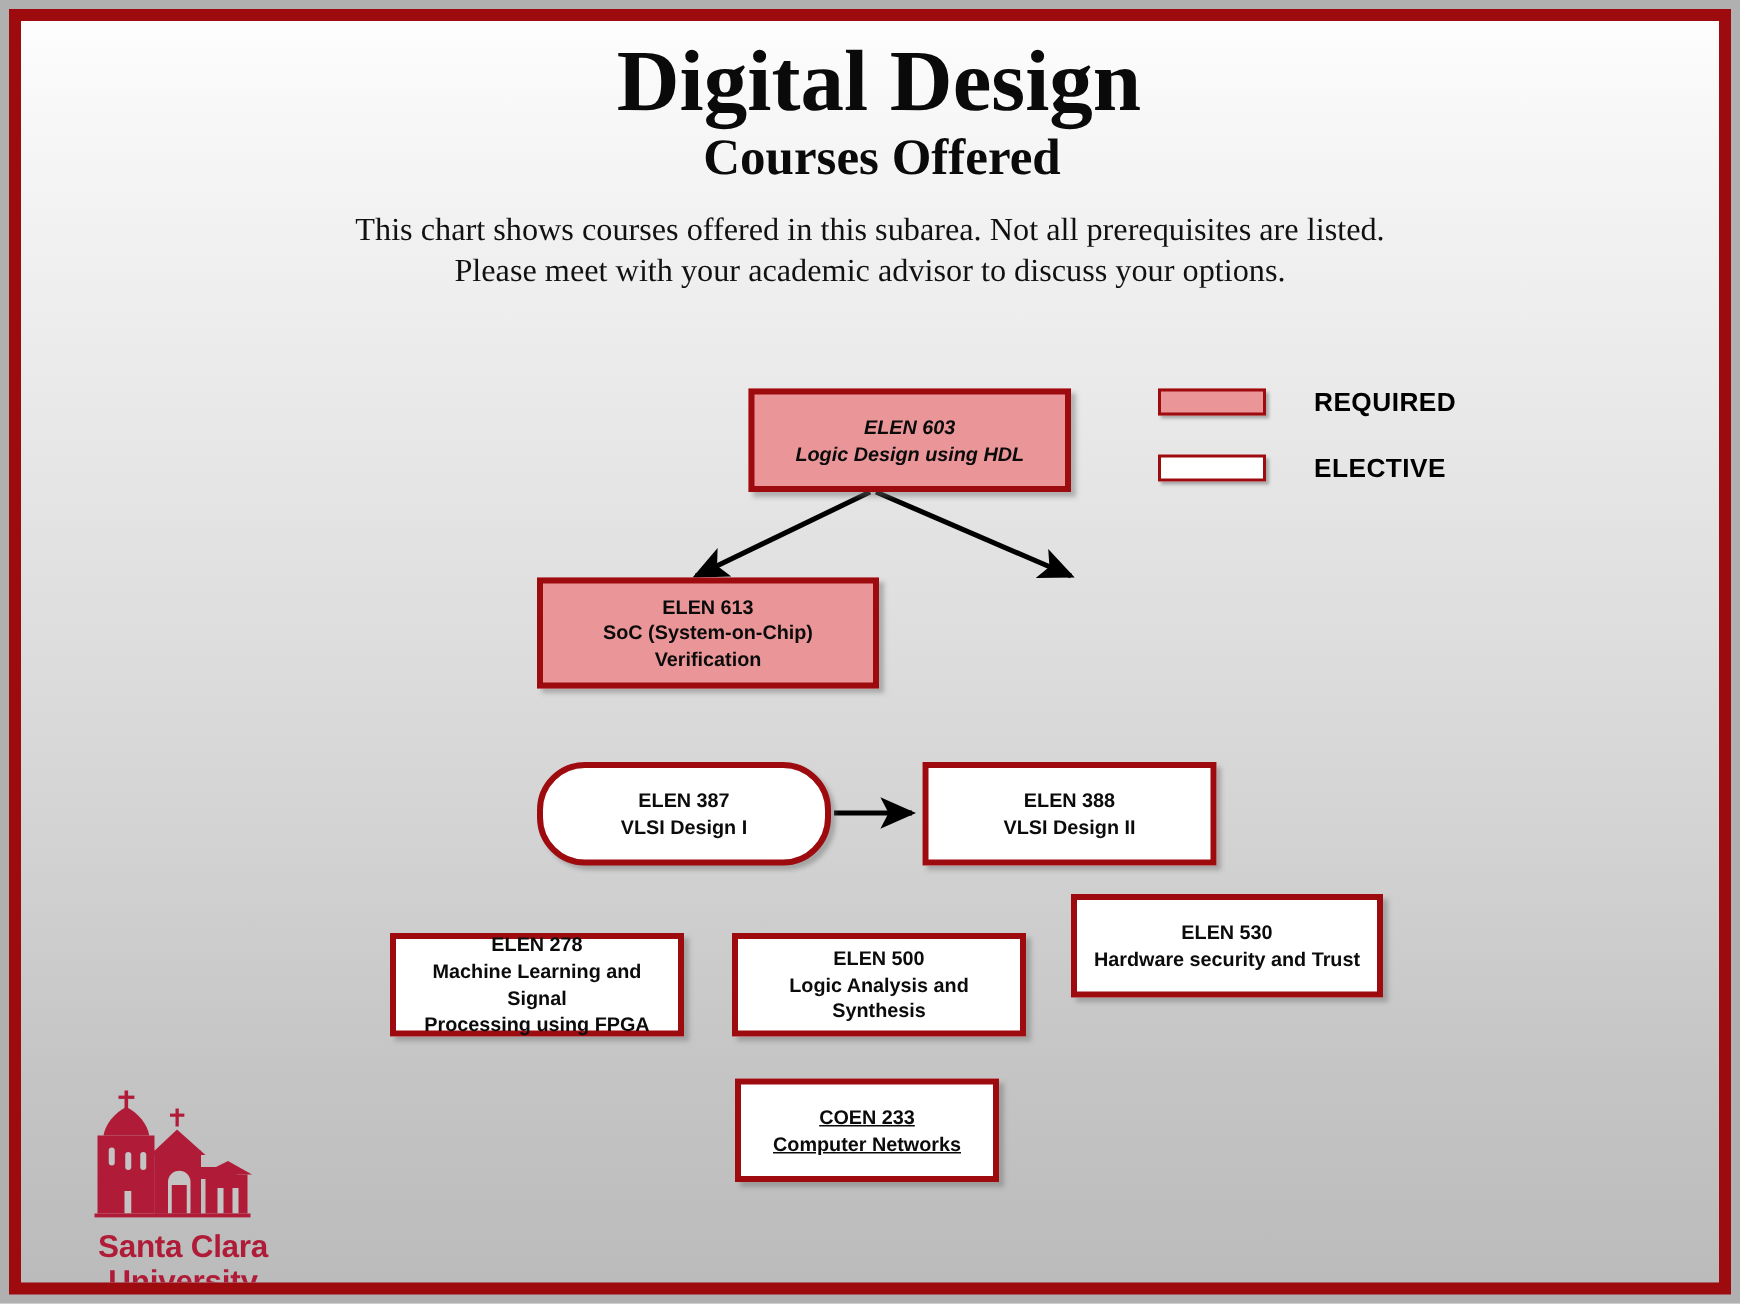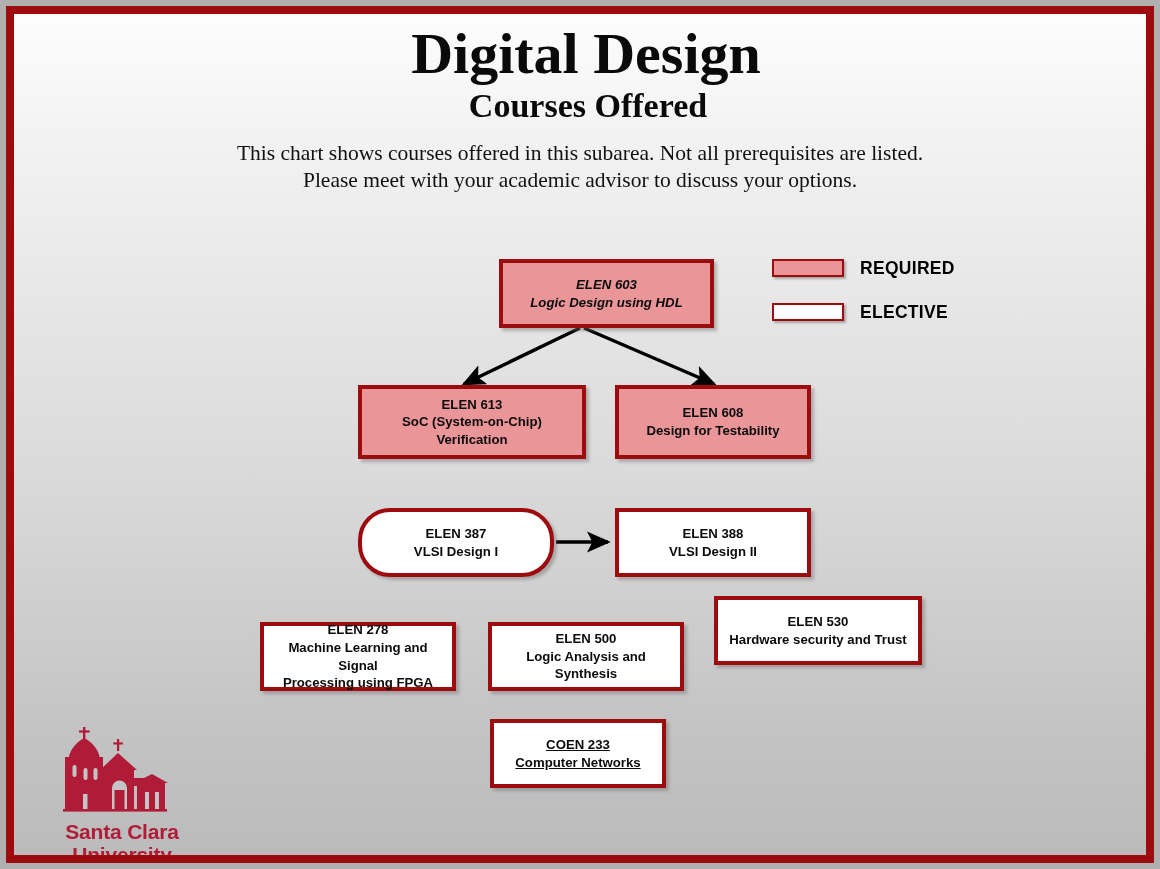--- a/index.html
+++ b/index.html
@@ -101,21 +101,21 @@
   .swatch {
     width: 72px;
     height: 18px;
     box-sizing: border-box;
     border: 2px solid #9e0b0f;
     box-shadow: 2px 2px 2px rgba(90,90,90,0.45);
   }
   .swatch.required { background: #ea9699; }
   .swatch.elective { background: #ffffff; }
   .legend-label {
-    margin-left: 16px;
+    margin-left: 32px;
     font-family: "Liberation Sans", sans-serif;
     font-weight: bold;
     font-size: 17.5px;
     color: #000000;
     letter-spacing: 0.3px;
   }
 
   
   .node {
     position: absolute;
@@ -210,26 +210,20 @@
       </div>
 
       <div class="node required" style="left:344px; top:371px; width:228px; height:74px;">
         <div class="lines">
           <div>ELEN 613</div>
           <div>SoC (System-on-Chip)</div>
           <div>Verification</div>
         </div>
       </div>
 
-      <div class="node required" style="left:601px; top:371px; width:196px; height:74px;">
-        <div class="lines">
-          <div>ELEN 608</div>
-          <div>Design for Testability</div>
-        </div>
-      </div>
 
       <div class="node elective" style="left:344px; top:494px; width:196px; height:69px;border-radius:32px;">
         <div class="lines">
           <div>ELEN 387</div>
           <div>VLSI Design I</div>
         </div>
       </div>
 
       <div class="node elective" style="left:601px; top:494px; width:196px; height:69px;">
         <div class="lines">

